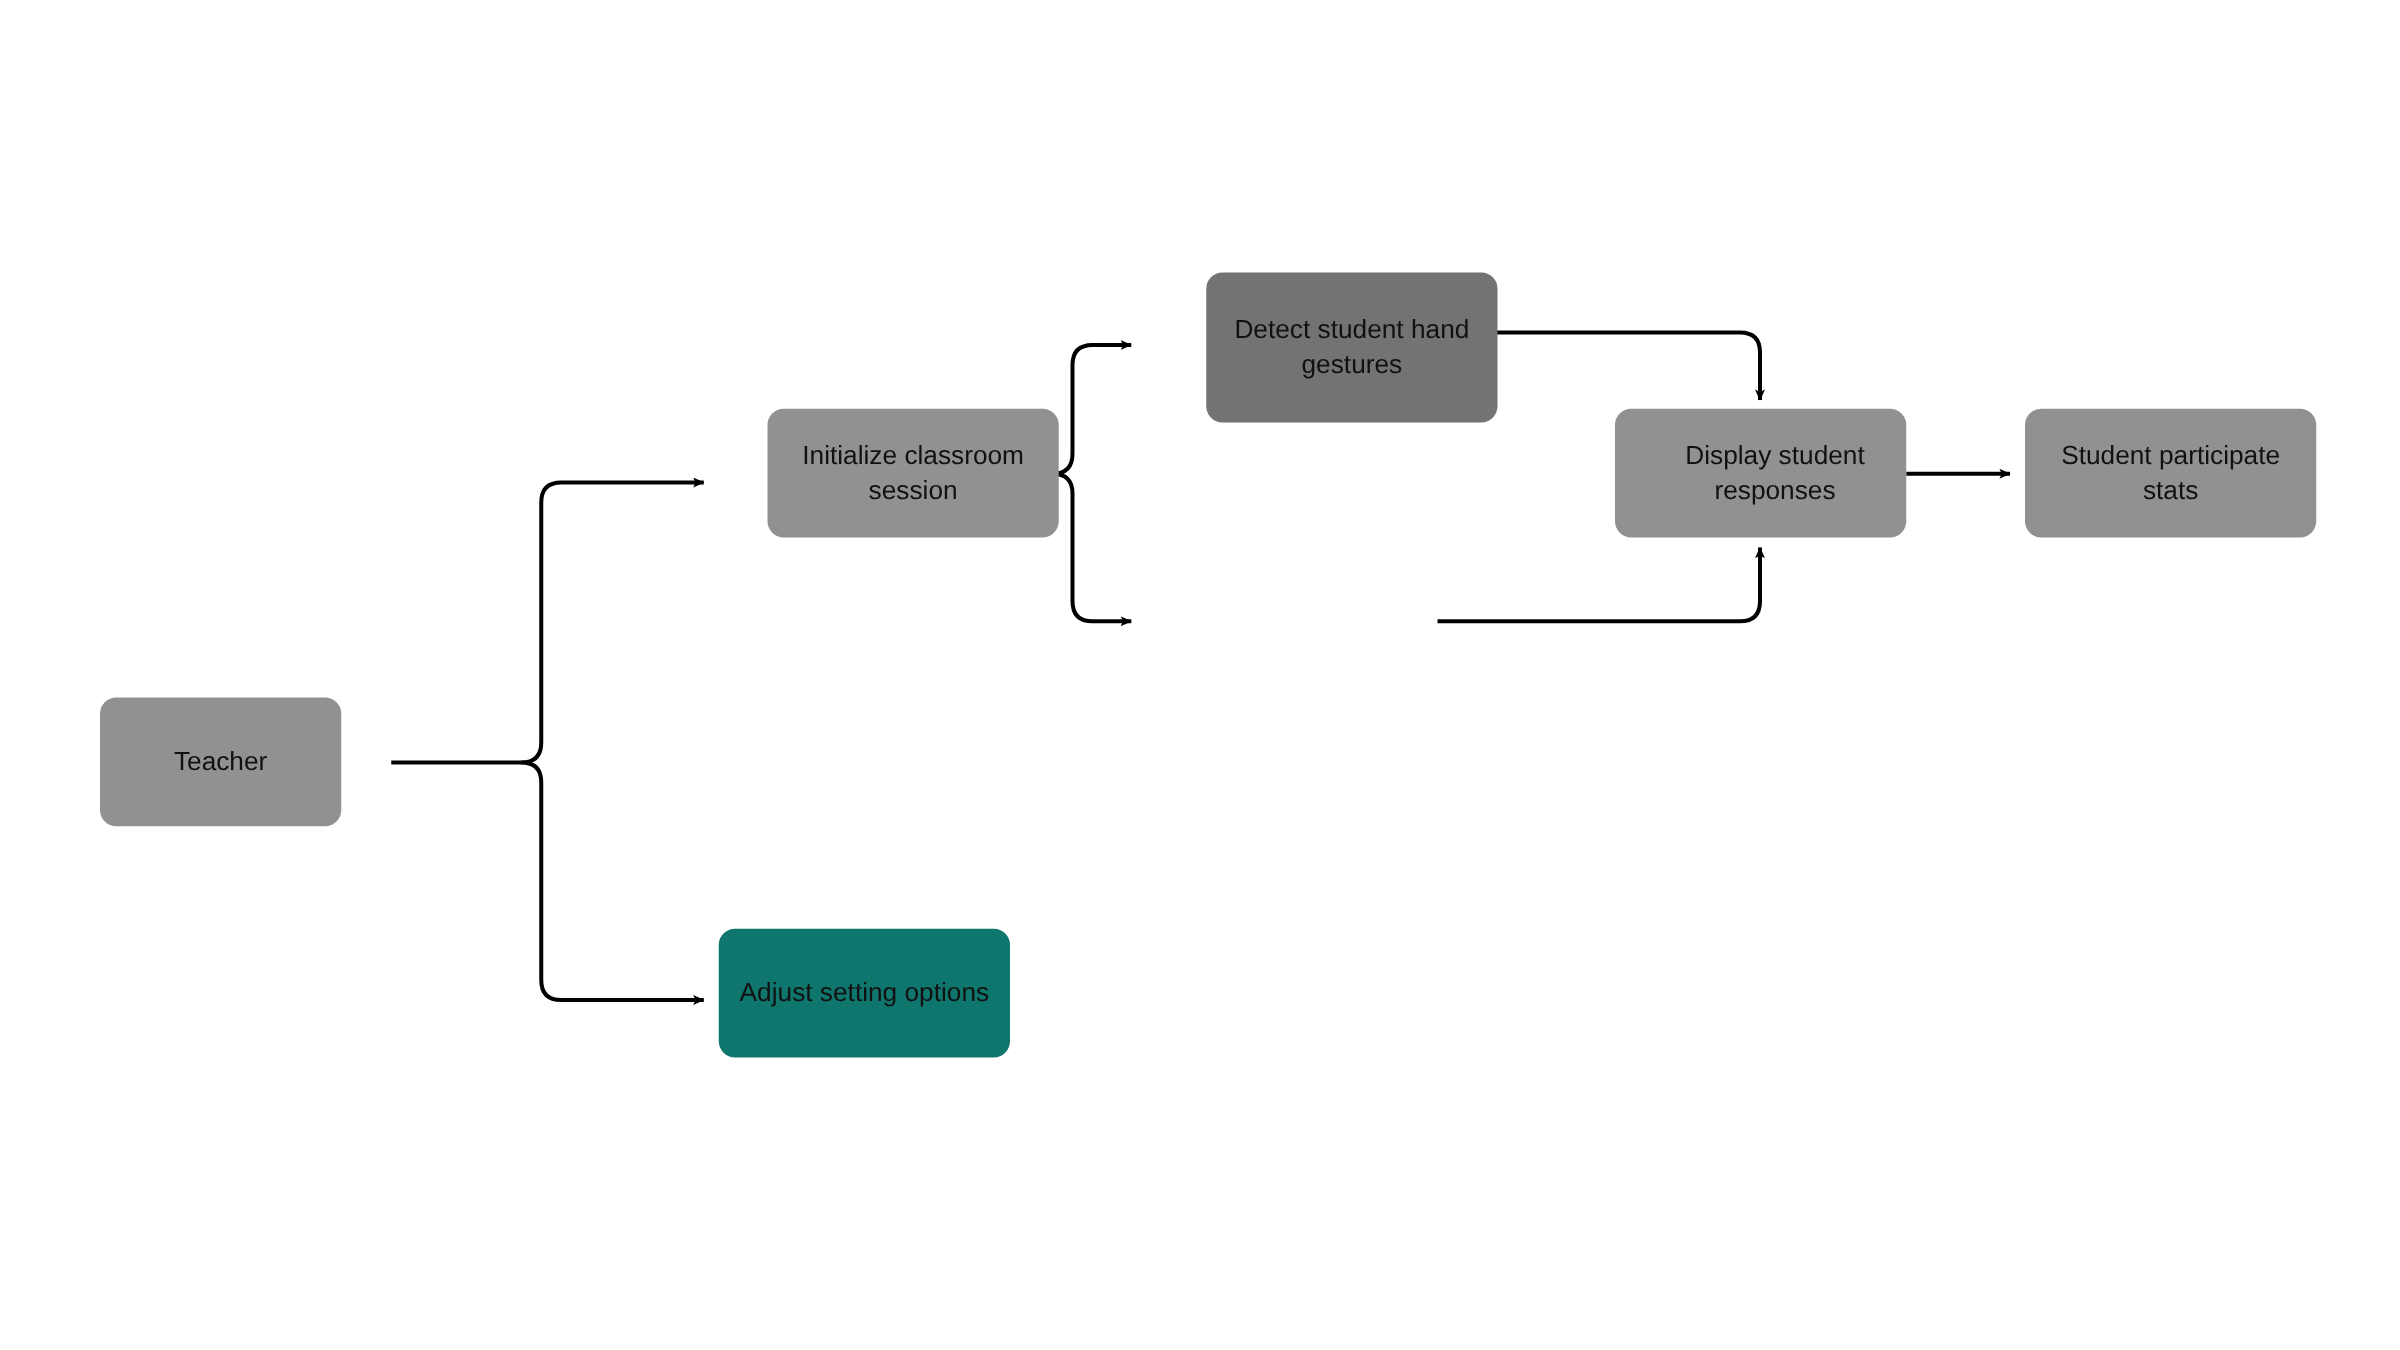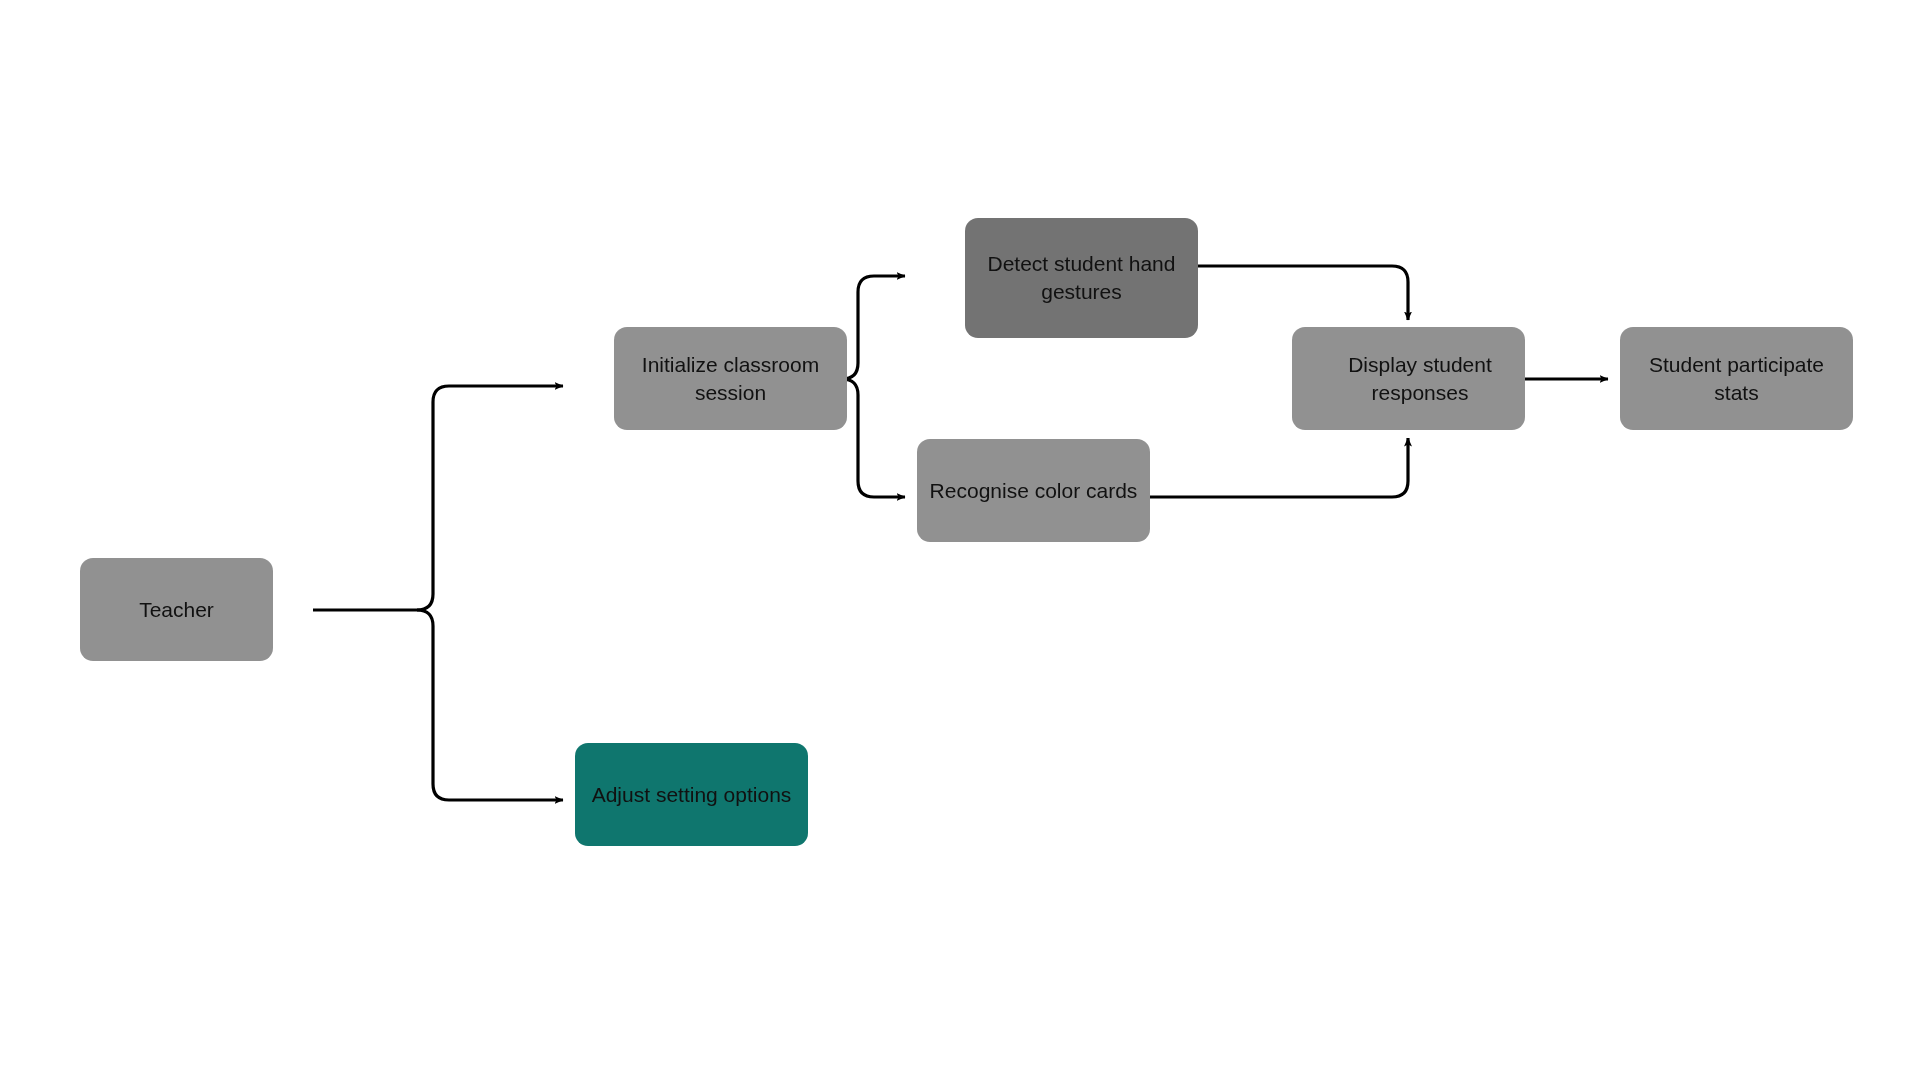--- a/index.html
+++ b/index.html
@@ -86,23 +86,20 @@
   <div class="node" style="left: 575px; top: 327px; width: 233px; height: 103px; background: rgb(145, 145, 145); color: rgb(17, 17, 17); margin-left: 39px;">
     <span class="node-label">Initialize classroom
 session</span>
   </div>
 
   <div class="node" style="left: 917px; top: 218px; width: 233px; height: 120px; background: #737373; color: rgb(17, 17, 17); margin-left: 48px;">
     <span class="node-label">Detect student hand
 gestures</span>
   </div>
 
-  <div class="node" style="left: 917px; top: 439px; width: 233px; height: 103px; background: rgb(145, 145, 145); color: rgb(17, 17, 17);">
-    <span class="node-label">Recognise color cards</span>
-  </div>
 
   <div class="node" style="left: 1292px; top: 327px; width: 233px; height: 103px; background: rgb(145, 145, 145); color: rgb(17, 17, 17); padding-left: 33px;">
     <span class="node-label">Display student
 responses</span>
   </div>
 
   <div class="node" style="left: 1620px; top: 327px; width: 233px; height: 103px; background: rgb(145, 145, 145); color: rgb(17, 17, 17);">
     <span class="node-label">Student participate
 stats</span>
   </div>

